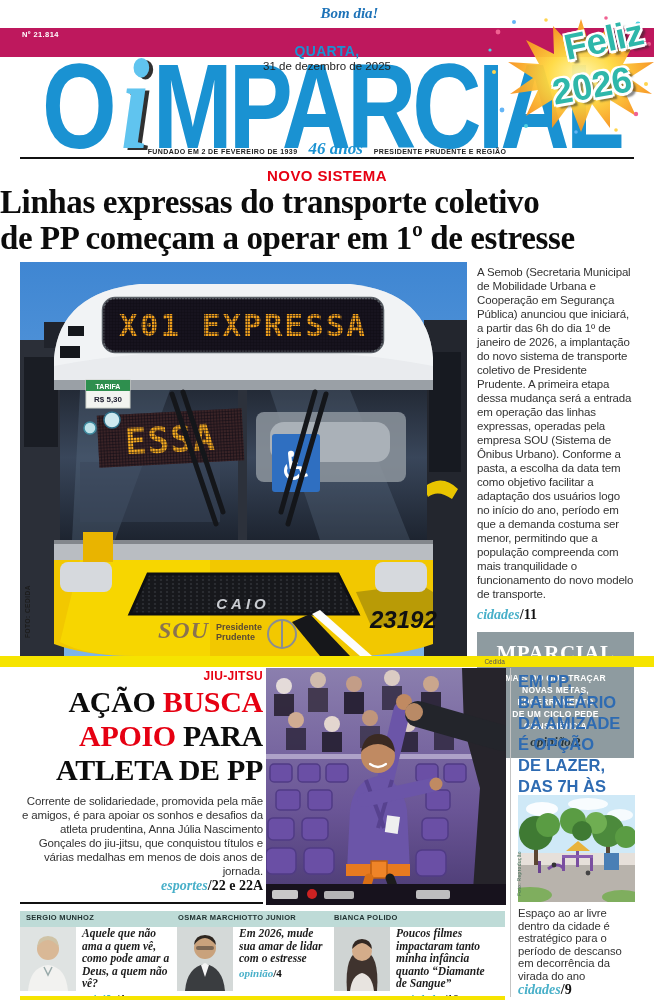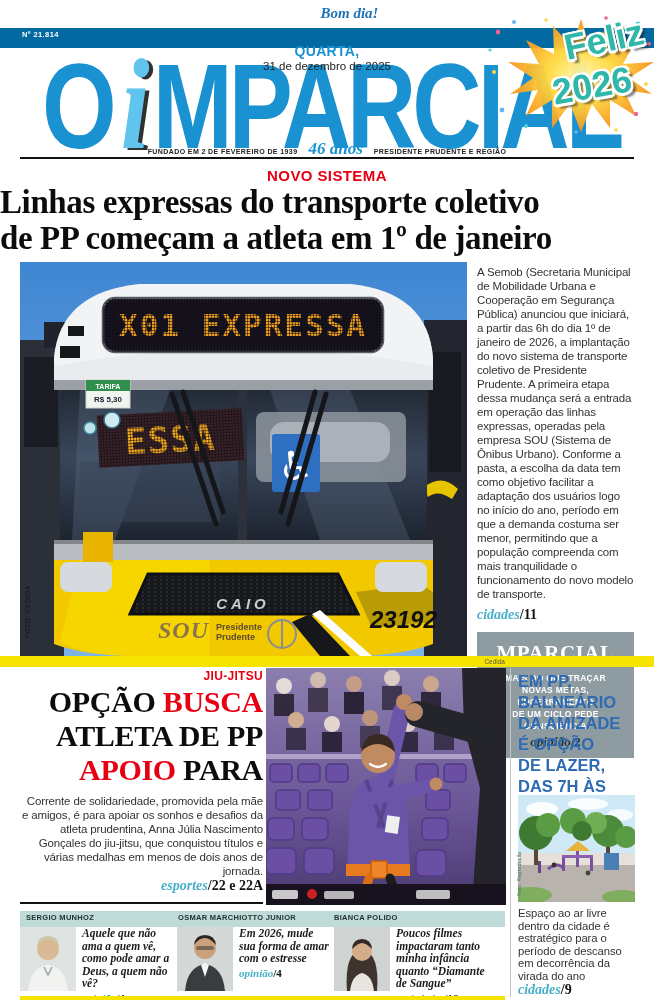--- a/index.html
+++ b/index.html
@@ -3,21 +3,21 @@
 <meta charset="utf-8">
 <style>
   html,body{margin:0;padding:0;background:#ffffff;}
   #page{position:relative;width:654px;height:1000px;background:#fff;overflow:hidden;
         font-family:"Liberation Sans",sans-serif;color:#222;}
   .abs{position:absolute;}
 
   
   .greeting{top:5px;left:0;right:0;text-align:center;
     font:bold italic 15px "Liberation Serif",serif;color:#1e73b8;padding-left:45px;}
-  .numbar{top:28px;left:0;width:654px;height:20px;background:#0369a1;}
+  .numbar{top:28px;left:0;width:654px;height:29px;background:#be185d;}
   .numbar span{position:absolute;left:22px;top:2px;font:bold 7.5px "Liberation Sans",sans-serif;color:#fff;letter-spacing:.4px;}
   .dateblock{top:43px;left:0;right:0;text-align:center;z-index:3;}
   .dateblock .wd{font:bold 14px "Liberation Sans",sans-serif;color:#1a92d2;letter-spacing:.3px;}
   .dateblock .dt{font:11.5px "Liberation Sans",sans-serif;color:#222;margin-top:1px;}
   .logo{top:44px;left:42px;white-space:nowrap;z-index:2;transform:scaleX(.8);transform-origin:left top;
         font:bold 120px/120px "Liberation Sans",sans-serif;color:#1a92d2;letter-spacing:-5px;}
   .logo .li{font:bold italic 130px/120px "Liberation Serif",serif;color:#60c4ef;
         letter-spacing:0;padding:0 4px 0 10px;text-shadow:5px 2px 0 rgba(12,12,12,.85);}
   .subline{top:139px;left:0;right:0;display:flex;justify-content:center;align-items:baseline;gap:11px;z-index:3;}
   .subline .tiny{font:bold 7px "Liberation Sans",sans-serif;color:#222;letter-spacing:.4px;}
@@ -133,21 +133,21 @@
   <div class="abs subline">
     <span class="tiny">FUNDADO EM 2 DE FEVEREIRO DE 1939</span>
     <span class="years">46 anos</span>
     <span class="tiny">PRESIDENTE PRUDENTE E REGIÃO</span>
   </div>
   <div class="abs rule1"></div>
 
   <div class="abs kicker">NOVO SISTEMA</div>
   <div class="abs headline">
     <div>Linhas expressas do transporte coletivo</div>
-    <div>de PP começam a atleta em 1º de janeiro</div>
+    <div>de PP começam a operar em 1º de estresse</div>
   </div>
 
   <svg class="abs lead-photo" viewBox="0 0 447 394">
     <defs>
       <linearGradient id="sky" x1="0" y1="0" x2="0" y2="1">
         <stop offset="0%" stop-color="#3f86d2"></stop>
           <stop offset="100%" stop-color="#7db4e8"></stop>
       </linearGradient>
       <linearGradient id="glass" x1="0" y1="0" x2="0" y2="1">
         <stop offset="0%" stop-color="#232a36"></stop>
@@ -264,23 +264,23 @@
 DE UM CICLO PEDE CONSCIÊNCIA</div>
       <span class="seclink"><span class="w">opinião</span><b>/2</b></span>
     </div>
   </div>
 
   <div class="abs yellowbar"></div>
 
   <div class="abs jj-col">
     <div class="jj-kicker">JIU-JITSU</div>
     <div class="jj-head">
-      <div><span>OPÇÃO </span><span class="r">BUSCA</span></div>
+      <div><span>AÇÃO </span><span class="r">BUSCA</span></div>
+      <div><span class="r">APOIO</span><span> PARA</span></div>
       <div>ATLETA DE PP</div>
-      <div><span class="r">APOIO</span><span> PARA</span></div>
     </div>
     <div class="jj-body">Corrente de solidariedade, promovida pela mãe e amigos, é para apoiar os sonhos e desafios da atleta prudentina, Anna Júlia Nascimento Gonçales do jiu-jitsu, que conquistou títulos e várias medalhas em menos de dois anos de jornada.</div>
     <span class="seclink"><span class="w">esportes</span><b>/22 e 22A</b></span>
   </div>
   <div class="abs jj-rule"></div>
 
   <div class="abs jj-credit">Cedida</div>
   <svg class="abs jj-photo" viewBox="0 0 240 237">
     <defs>
       <linearGradient id="jj" x1="0" y1="0" x2="0" y2="1">
@@ -436,21 +436,21 @@
   <div class="abs col-card" style="left:177px">
     <svg class="ph" viewBox="0 0 56 64">
       <rect width="56" height="64" fill="#d4d9d8"></rect>
       <circle cx="28" cy="21" r="11" fill="#c9a27c"></circle>
       <path d="M17,18 Q18,8 28,8 Q38,8 39,18 Q33,11 28,11 Q22,11 17,18 Z" fill="#2e2620"></path>
       <rect x="19" y="19" width="18" height="4" rx="2" fill="#4a4038" opacity=".6"></rect>
       <path d="M8,64 Q10,40 28,37 Q46,40 48,64 Z" fill="#3a3d40"></path>
       <polygon points="24,38 28,50 32,38 28,36" fill="#f5f5f5"></polygon>
     </svg>
     <div class="tx">
-      <div class="quote">Em 2026, mude sua forma de amar com o estresse</div>
+      <div class="quote">Em 2026, mude sua amar de lidar com o estresse</div>
       <span class="seclink"><span class="w">opinião</span><b>/4</b></span>
     </div>
   </div>
 
   <div class="abs col-card" style="left:334px">
     <svg class="ph" viewBox="0 0 56 64">
       <rect width="56" height="64" fill="#cfd4d3"></rect>
       <path d="M13,64 Q10,26 28,22 Q46,26 43,64 Z" fill="#3f332e"></path>
       <circle cx="28" cy="24" r="10" fill="#d4ac8a"></circle>
       <path d="M18,22 Q19,12 28,12 Q37,12 38,22 Q32,16 28,16 Q24,16 18,22 Z" fill="#332823"></path>

